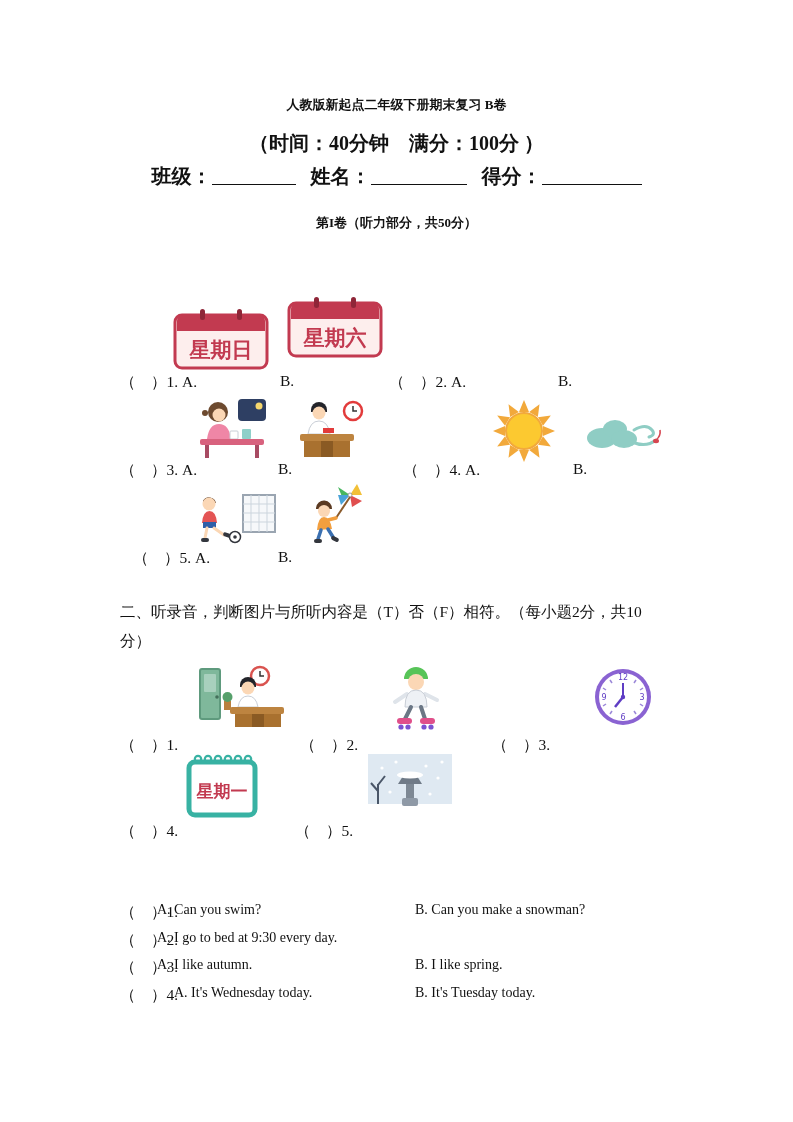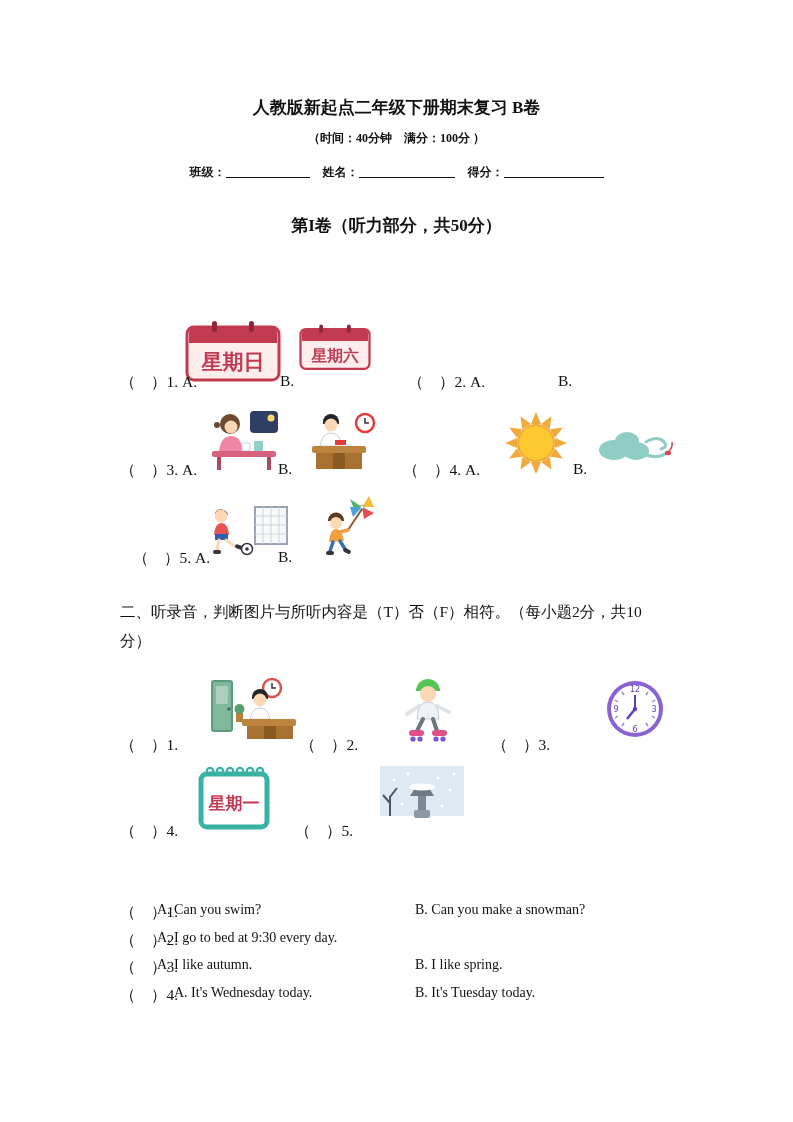--- a/index.html
+++ b/index.html
@@ -2,30 +2,30 @@
 <html><head>
 <meta charset="utf-8">
 <style>
   *{box-sizing:border-box}
   body{margin:0;background:#ffffff}
   .page{position:relative;width:793px;height:1122px;background:#fff;
         font-family:"Liberation Serif","DejaVu Serif",serif;color:#111;overflow:hidden}
   .abs{position:absolute}
   .center{left:0;width:793px;text-align:center}
   .b{font-weight:700}
-  .t16{font-size:12px}
-  .t17{font-size:17px}
+  .t16{font-size:20px}
+  .t17{font-size:13px}
   .hline{position:absolute;font-size:15.5px;white-space:nowrap}
   .row{left:0;width:793px;height:24px}
   .tok{position:absolute;font-size:15.5px;white-space:nowrap}
   .eng{font-size:14px}
   .blank{display:inline-block;border-bottom:1.6px solid #111;height:15px;vertical-align:-2px}
   .digits{font-family:"DejaVu Sans",sans-serif;font-weight:700;font-size:32px;letter-spacing:3px;line-height:1}
   .d-o1{color:#f0953f}.d-t1{color:#3fb8c9}.d-y1{color:#f2b134;margin-left:28px}.d-b1{color:#4aa3d8}
-  figure{margin:12px}
+  figure{margin:0}
   figure svg{display:block;width:100%;height:100%}
 </style>
 </head>
 <body>
 
 <div class="page">
 
   <div class="abs center b t17" style="top:96px">人教版新起点二年级下册期末复习 B卷</div>
   <div class="abs center b t16" style="top:130px">（时间：40分钟　满分：100分 ）</div>
 
@@ -41,35 +41,35 @@
   <figure class="abs" style="left:173px;top:308px;width:96px;height:62px">
     <svg viewBox="0 0 96 62">
       <rect x="2" y="7" width="92" height="53" rx="7" fill="#fdeeed" stroke="#c23a50" stroke-width="3"></rect>
       <path d="M4 23 v-10 q0-6 6-6 h76 q6 0 6 6 v10 z" fill="#c23a50"></path>
       <rect x="27" y="1" width="5" height="11" rx="2.5" fill="#8f2638"></rect>
       <rect x="64" y="1" width="5" height="11" rx="2.5" fill="#8f2638"></rect>
       <text x="48" y="49" text-anchor="middle" font-size="21" font-weight="bold" fill="#c23a50">星期日</text>
     </svg>
   </figure>
 
-  <figure class="abs" style="left:287px;top:304px;width:72px;height:62px">
+  <figure class="abs" style="left:287px;top:296px;width:96px;height:62px">
     <svg viewBox="0 0 96 62">
       <rect x="2" y="7" width="92" height="53" rx="7" fill="#fdeeed" stroke="#c23a50" stroke-width="3"></rect>
       <path d="M4 23 v-10 q0-6 6-6 h76 q6 0 6 6 v10 z" fill="#c23a50"></path>
       <rect x="27" y="1" width="5" height="11" rx="2.5" fill="#8f2638"></rect>
       <rect x="64" y="1" width="5" height="11" rx="2.5" fill="#8f2638"></rect>
       <text x="48" y="49" text-anchor="middle" font-size="21" font-weight="bold" fill="#c23a50">星期六</text>
     </svg>
   </figure>
 
 
   <div class="abs row" style="top:372px">
     <span class="tok" style="left:120px">（　）1. A.</span>
     <span class="tok" style="left:280px">B.</span>
-    <span class="tok" style="left:408px">（　）2. A.</span>
+    <span class="tok" style="left:389px">（　）2. A.</span>
     <span class="tok" style="left:558px">B.</span>
   </div>
 
   <figure class="abs" style="left:196px;top:398px;width:72px;height:62px">
     <svg viewBox="0 0 72 62">
       <rect x="42" y="1" width="28" height="22" rx="4" fill="#2e3f63"></rect>
       <circle cx="63" cy="8" r="3.5" fill="#f5d76e"></circle>
       <circle cx="22" cy="14" r="10" fill="#6d4a2f"></circle>
       <circle cx="9" cy="15" r="3" fill="#6d4a2f"></circle>
       <circle cx="23" cy="17" r="6.5" fill="#fbd7b5"></circle>

